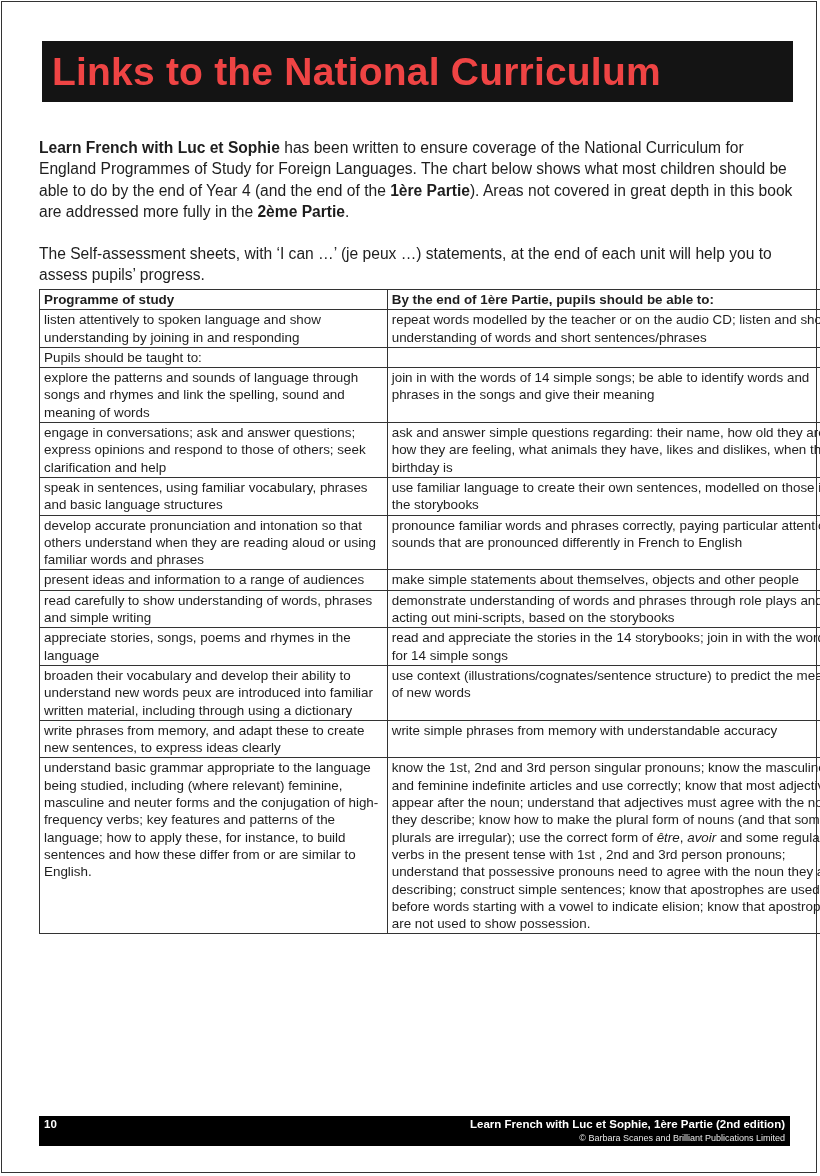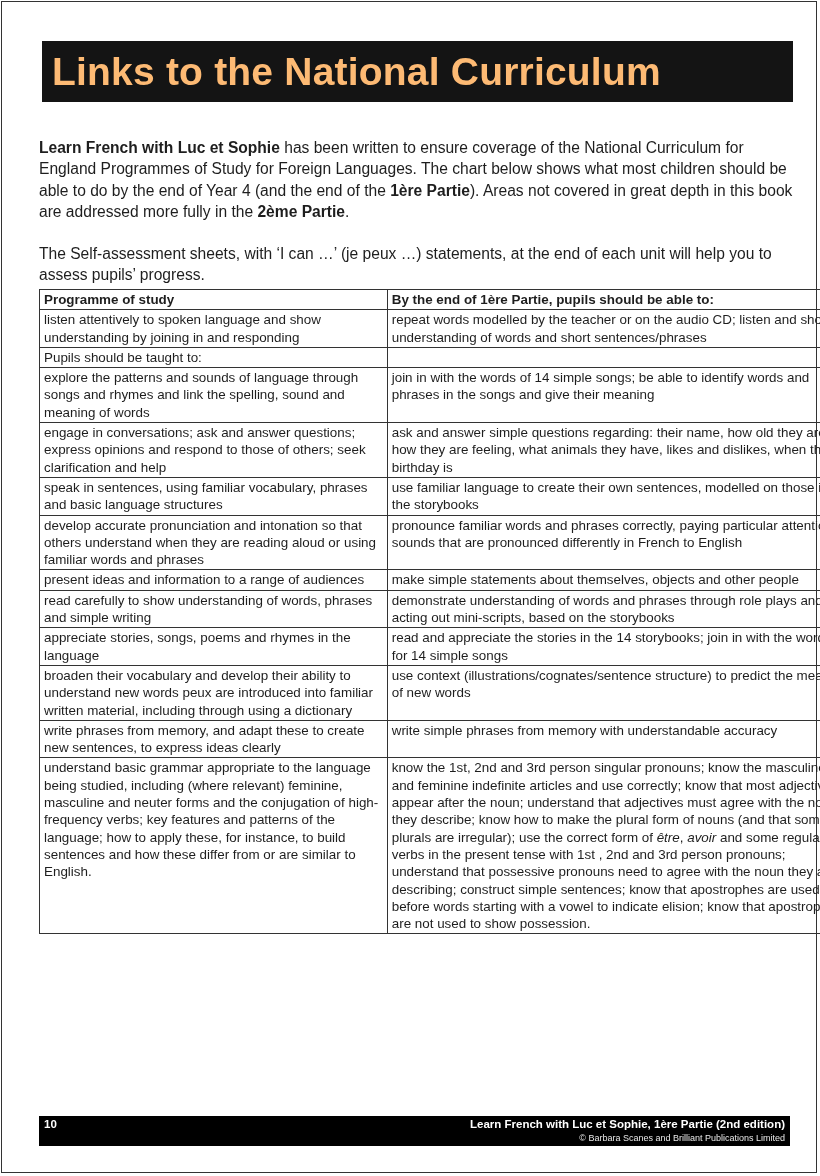--- a/index.html
+++ b/index.html
@@ -9,21 +9,21 @@
   }
   .page-frame {
     position: absolute; left: 1px; top: 1px; width: 816px; height: 1172px;
     border: 1px solid #333; box-sizing: border-box;
   }
   .title-bar {
     position: absolute; left: 42px; top: 41px; width: 751px; height: 61px;
     background: #141414; box-sizing: border-box;
   }
   .title-bar h1 {
-    margin: 0; padding: 0 0 0 10px; color: #fdba74;
+    margin: 0; padding: 0 0 0 10px; color: #ef4444;
     font-family: "Liberation Sans", sans-serif; font-weight: bold;
     font-size: 39px; line-height: 61px; letter-spacing: 0.2px;
   }
   .intro {
     position: absolute; left: 39px; top: 121px; width: 760px;
     font-size: 15.6px; line-height: 21.3px; color: #1e1e1e;
   }
   .intro p { margin: 16px 0 21px 0; }
   .intro b { font-weight: bold; }
   table.curriculum {

